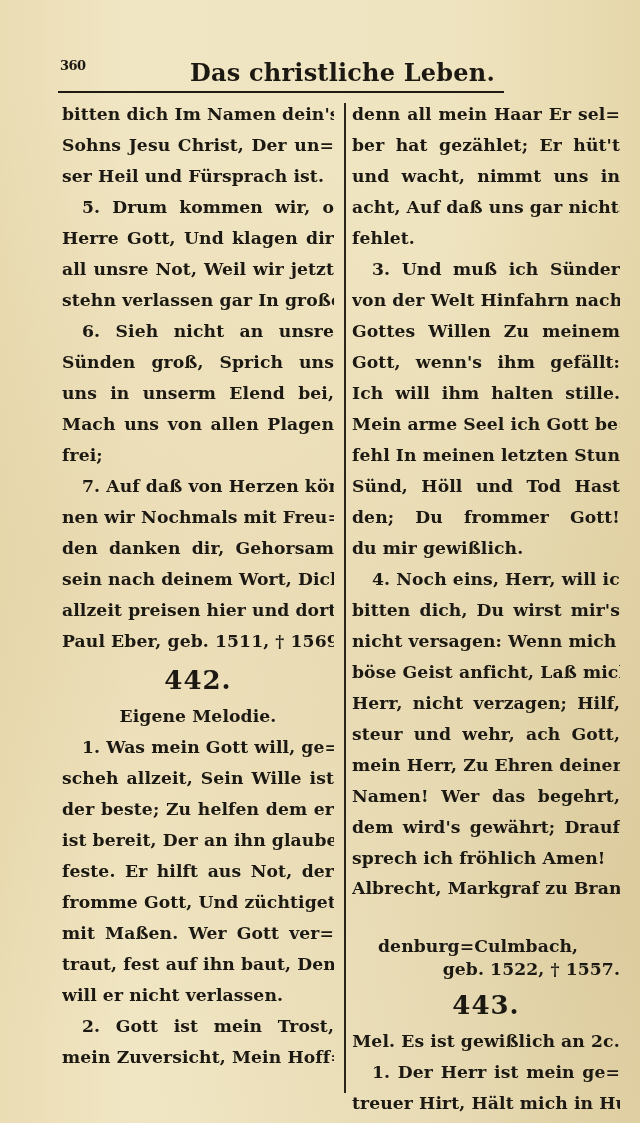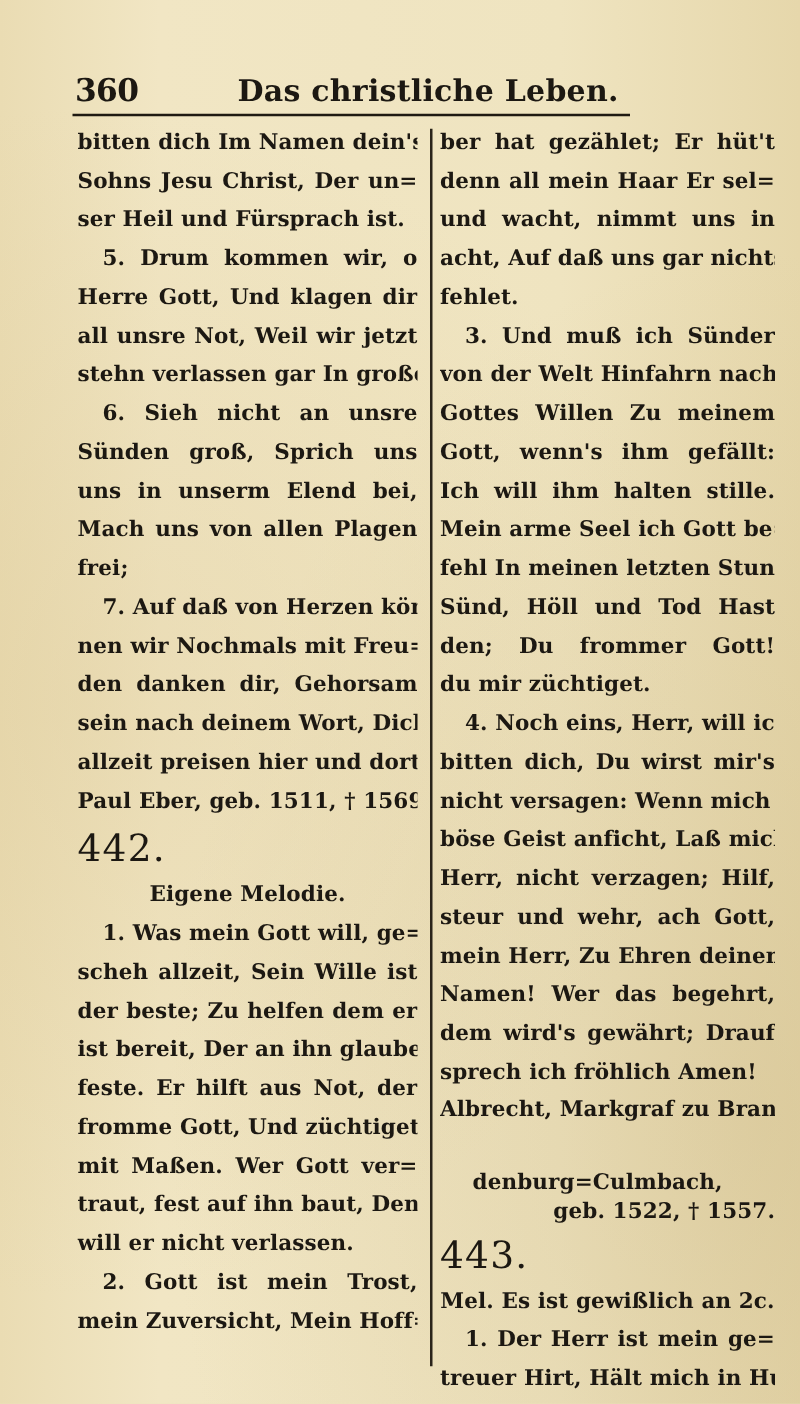--- a/index.html
+++ b/index.html
@@ -10,21 +10,21 @@
       radial-gradient(ellipse at 10% 50%, rgba(220,200,150,0.35), rgba(0,0,0,0) 60%),
       radial-gradient(ellipse at 95% 80%, rgba(200,180,130,0.35), rgba(0,0,0,0) 55%),
       linear-gradient(90deg, #eadcb3 0%, #f1e6c4 20%, #efe4c0 70%, #e6d7ab 100%);
     font-family: "DejaVu Serif", serif;
     color: #1c1812;
     position: relative;
   }
   .page { position: absolute; left: 0; top: 0; width: 640px; height: 1123px; }
 
   .running-head { position: absolute; left: 60px; top: 56px; width: 444px; height: 30px; }
-  .page-number { position: absolute; left: 0; top: 2px; font-size: 25px; font-weight: bold; letter-spacing: -0.5px; }
+  .page-number { position: absolute; left: 0; top: 2px; font-size: 13px; font-weight: bold; letter-spacing: -0.5px; }
   .running-title { position: absolute; left: 130px; top: 2px; font-size: 24px; font-weight: bold; letter-spacing: 0.2px; }
   .head-rule { position: absolute; left: 58px; top: 91px; width: 446px; height: 2px; background: #1f1a12; }
 
   .col-divider { position: absolute; left: 344px; top: 103px; width: 2px; height: 990px; background: #2a241a; }
 
   .column { position: absolute; top: 99px; }
   .col-left { left: 62px; width: 272px; }
   .col-right { left: 352px; width: 268px; }
 
   .line {
@@ -33,22 +33,22 @@
     white-space: nowrap; text-align: justify; text-align-last: justify;
     letter-spacing: 0.1px; overflow: hidden;
   }
   .line.last { text-align-last: left; }
   .line.indent { padding-left: 20px; }
   .line.center { text-align: center; text-align-last: center; }
   .line.right { text-align: center; text-align-last: right; }
   .line.attr-cont { padding-left: 26px; text-align-last: left; margin-top: 36px; }
 
   .hymn-number {
-    height: 44px; line-height: 46px; text-align: left;
-    font-size: 30px; font-weight: normal; font-family: "DejaVu Serif", serif; letter-spacing: 1px;
+    height: 44px; line-height: 46px; text-align: center;
+    font-size: 26px; font-weight: bold; font-family: "DejaVu Serif", serif; letter-spacing: 1px;
   }
   .melody { font-weight: bold; }
 </style>
 </head>
 <body>
 
 <div class="page">
 
   <div class="running-head">
     <span class="page-number">360</span>
@@ -87,35 +87,35 @@
     <div class="line">fromme Gott, Und züchtiget</div>
     <div class="line">mit Maßen. Wer Gott ver=</div>
     <div class="line">traut, fest auf ihn baut, Den</div>
     <div class="line last">will er nicht verlassen.</div>
     <div class="line indent">2. Gott ist mein Trost,</div>
     <div class="line">mein Zuversicht, Mein Hoff=</div>
 
   </div>
 
   <div class="column col-right">
+    <div class="line">denn all mein Haar Er sel=</div>
     <div class="line">ber hat gezählet; Er hüt't</div>
-    <div class="line">denn all mein Haar Er sel=</div>
     <div class="line">und wacht, nimmt uns in</div>
     <div class="line">acht, Auf daß uns gar nichts</div>
     <div class="line last">fehlet.</div>
     <div class="line indent">3. Und muß ich Sünder</div>
     <div class="line">von der Welt Hinfahrn nach</div>
     <div class="line">Gottes Willen Zu meinem</div>
     <div class="line">Gott, wenn's ihm gefällt:</div>
     <div class="line">Ich will ihm halten stille.</div>
     <div class="line">Mein arme Seel ich Gott be=</div>
     <div class="line">fehl In meinen letzten Stun=</div>
     <div class="line">Sünd, Höll und Tod Hast</div>
     <div class="line">den; Du frommer Gott!</div>
-    <div class="line last">du mir züchtiget.</div>
+    <div class="line last">du mir gewißlich.</div>
     <div class="line indent">4. Noch eins, Herr, will ich</div>
     <div class="line">bitten dich, Du wirst mir's</div>
     <div class="line">nicht versagen: Wenn mich der</div>
     <div class="line">böse Geist anficht, Laß mich,</div>
     <div class="line">Herr, nicht verzagen; Hilf,</div>
     <div class="line">steur und wehr, ach Gott,</div>
     <div class="line">mein Herr, Zu Ehren deinem</div>
     <div class="line">Namen! Wer das begehrt,</div>
     <div class="line">dem wird's gewährt; Drauf</div>
     <div class="line last">sprech ich fröhlich Amen!</div>

